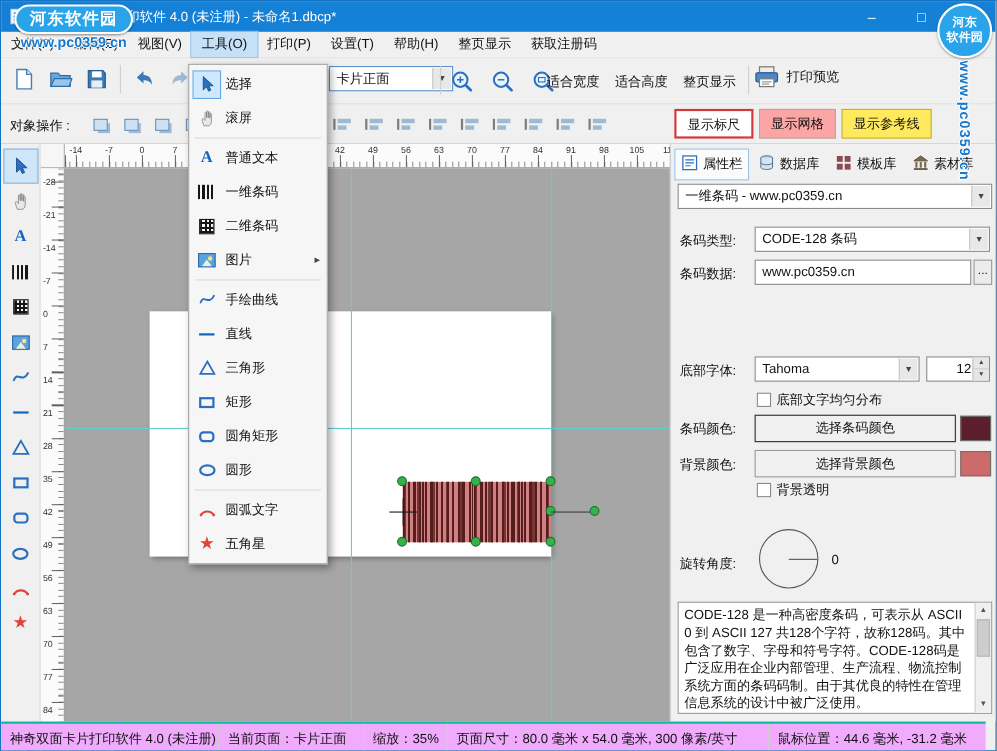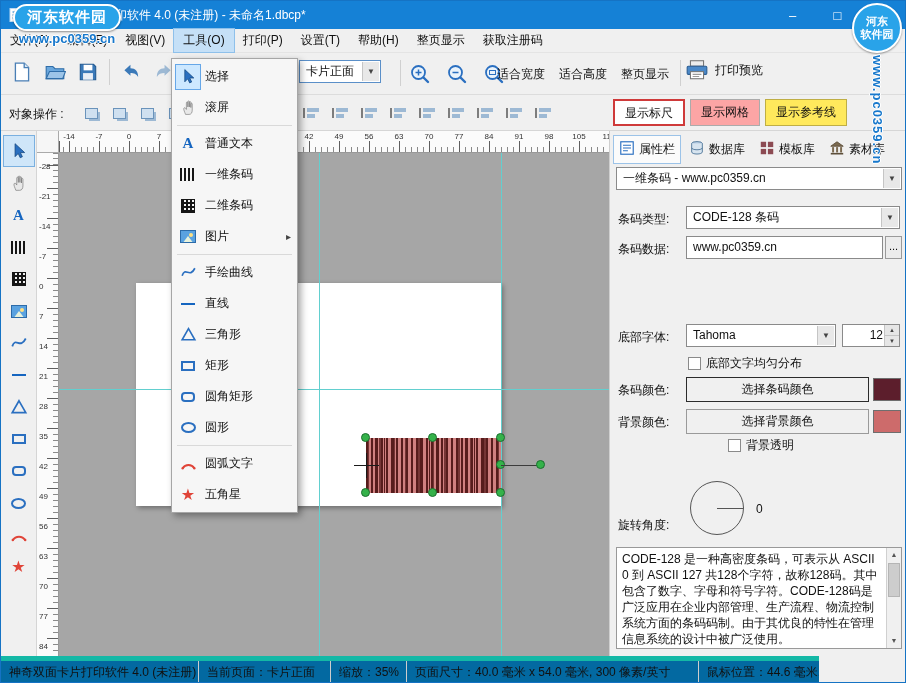--- a/index.html
+++ b/index.html
@@ -137,63 +137,63 @@
   #rp-tabs{position:absolute;left:3px;top:4px;display:flex;gap:2px;}
   .rp-tab{display:flex;align-items:center;gap:4px;padding:4px 5px;font-size:12px;border:1px solid transparent;white-space:nowrap;}
   .rp-tab svg{width:16px;height:16px;}
   .rp-tab.active{background:#fbfbfb;border-color:#9cc3e8;}
   .rp-label{position:absolute;left:8px;font-size:12px;}
   .combo{position:absolute;height:23px;background:#fff;border:1px solid #8a8a8a;font-size:12px;
          line-height:21px;padding-left:6px;white-space:nowrap;overflow:hidden;}
   .combo-ar{position:absolute;right:1px;top:1px;bottom:1px;width:17px;background:#e8e8e8;
             border-left:1px solid #c5c5c5;display:flex;align-items:center;justify-content:center;
             font-size:8px;color:#444;}
-  #combo-page{left:298px;top:7px;width:82px;border-color:#5a8fc8;}
+  #combo-page{left:298px;top:7px;width:113px;border-color:#5a8fc8;}
   #combo-object{left:6px;top:36px;width:286px;}
   #lbl-bartype{top:80px;} #combo-bartype{left:76px;top:75px;width:214px;}
   #lbl-bardata{top:110px;}
   .inputbox{position:absolute;height:23px;background:#fff;border:1px solid #8a8a8a;font-size:12px;
             line-height:21px;padding-left:6px;white-space:nowrap;overflow:hidden;}
   #input-bardata{left:76px;top:105px;width:197px;}
   .mini-btn{position:absolute;width:17px;height:23px;background:#ececec;border:1px solid #9a9a9a;
             font-size:11px;text-align:center;line-height:19px;}
   #btn-browse{left:275px;top:105px;}
   #lbl-font{top:198px;} #combo-font{left:76px;top:193px;width:150px;}
   .spin{position:absolute;height:23px;background:#fff;border:1px solid #8a8a8a;}
   #spin-size{left:232px;top:193px;width:58px;}
   .spin-val{position:absolute;left:0;right:16px;top:0;line-height:21px;font-size:12px;text-align:right;}
   .spin-ars{position:absolute;right:0;top:0;bottom:0;width:15px;display:flex;flex-direction:column;}
   .spin-ars i{flex:1;font-style:normal;font-size:6px;line-height:10px;text-align:center;background:#e6e6e6;
               border-left:1px solid #c5c5c5;color:#444;}
   .spin-ars i:first-child{border-bottom:1px solid #c5c5c5;}
   .chk-row{position:absolute;display:flex;align-items:center;gap:5px;font-size:12px;}
   .chk{width:13px;height:13px;background:#fff;border:1px solid #8a8a8a;flex:none;}
   #chk-dist-row{left:78px;top:224px;}
-  #chk-trans-row{left:78px;top:306px;margin-left:40px;}
-  #lbl-barcolor{top:251px;text-align:right;} #lbl-bgcolor{top:283px;} #lbl-rotation{top:373px;margin-top:13px;}
+  #chk-trans-row{left:78px;top:306px;}
+  #lbl-barcolor{top:251px;text-align:right;} #lbl-bgcolor{top:283px;} #lbl-rotation{top:373px;}
   .color-btn{position:absolute;left:76px;width:183px;height:25px;background:#f0f0f0;font-size:12px;
              text-align:center;line-height:23px;}
   #btn-barcolor{top:246px;border:1px solid #2b2b2b;}
   #btn-bgcolor{top:278px;border:1px solid #9a9a9a;}
   .swatch{position:absolute;left:263px;width:28px;height:23px;border:1px solid #6e6e6e;}
   #swatch-barcolor{top:247px;background:#5c1e2c;}
   #swatch-bgcolor{top:279px;background:#cd6b6b;}
   #rot-circle{position:absolute;left:80px;top:350px;width:54px;height:54px;border:1px solid #555;border-radius:50%;}
   #rot-circle-line{position:absolute;left:107px;top:377px;width:26px;height:1px;background:#555;}
   #rotation-value{position:absolute;left:146px;top:371px;font-size:12px;}
   #desc-box{position:absolute;left:6px;top:416px;width:286px;height:102px;background:#fff;border:1px solid #999;}
   #desc-text{position:absolute;left:5px;top:3px;right:18px;bottom:2px;font-size:12px;line-height:16px;overflow:hidden;}
   #desc-sb{position:absolute;right:0;top:0;bottom:0;width:15px;background:#f0f0f0;border-left:1px solid #d0d0d0;}
   .sb-ar{position:absolute;left:0;width:14px;height:14px;font-size:7px;line-height:14px;text-align:center;color:#555;}
   #sb-up{top:0;} #sb-dn{bottom:0;}
   #sb-thumb{position:absolute;left:1px;top:15px;width:12px;height:34px;background:#cdcdcd;border:1px solid #b5b5b5;}
 
   
-  #statusbar{position:absolute;left:0;top:655px;width:818px;height:28px;background:#0369a1;
-             border-top:5px solid #14b8a6;display:flex;align-items:stretch;font-size:12px;}
+  #statusbar{position:absolute;left:0;top:655px;width:895px;height:28px;background:#f0abfc;
+             border-top:2px solid #14b8a6;display:flex;align-items:stretch;font-size:12px;}
   .sb-seg{padding:0 8px;display:flex;align-items:center;border-right:1px solid #cdcdcd;
           white-space:nowrap;overflow:hidden;}
   .sb-seg:nth-child(1){width:198px;}
   .sb-seg:nth-child(2){width:132px;}
   .sb-seg:nth-child(3){width:76px;}
   .sb-seg:nth-child(4){width:292px;}
   .sb-seg:nth-child(5){flex:1;border-right:none;}
 
   
   #wm-left{position:absolute;left:12px;top:3px;z-index:300;text-align:center;}
@@ -724,21 +724,21 @@
         <div id="sb-thumb"></div>
         <div class="sb-ar" id="sb-dn">▼</div>
       </div>
     </div>
   </div>
 
   <div id="statusbar">
       <div class="sb-seg">神奇双面卡片打印软件 4.0 (未注册)</div>
       <div class="sb-seg">当前页面：卡片正面</div>
       <div class="sb-seg">缩放：35%</div>
-      <div class="sb-seg">页面尺寸：40.0 毫米 x 54.0 毫米, 300 像素/英寸</div>
+      <div class="sb-seg">页面尺寸：80.0 毫米 x 54.0 毫米, 300 像素/英寸</div>
       <div class="sb-seg">鼠标位置：44.6 毫米, -31.2 毫米</div>
     </div>
 
   <div id="wm-left">
     <div class="wm-badge">河东软件园</div>
     <div class="wm-url">www.pc0359.cn</div>
   </div>
   <div id="wm-right">
     <div class="wm-circle">
       <span>河东</span>

